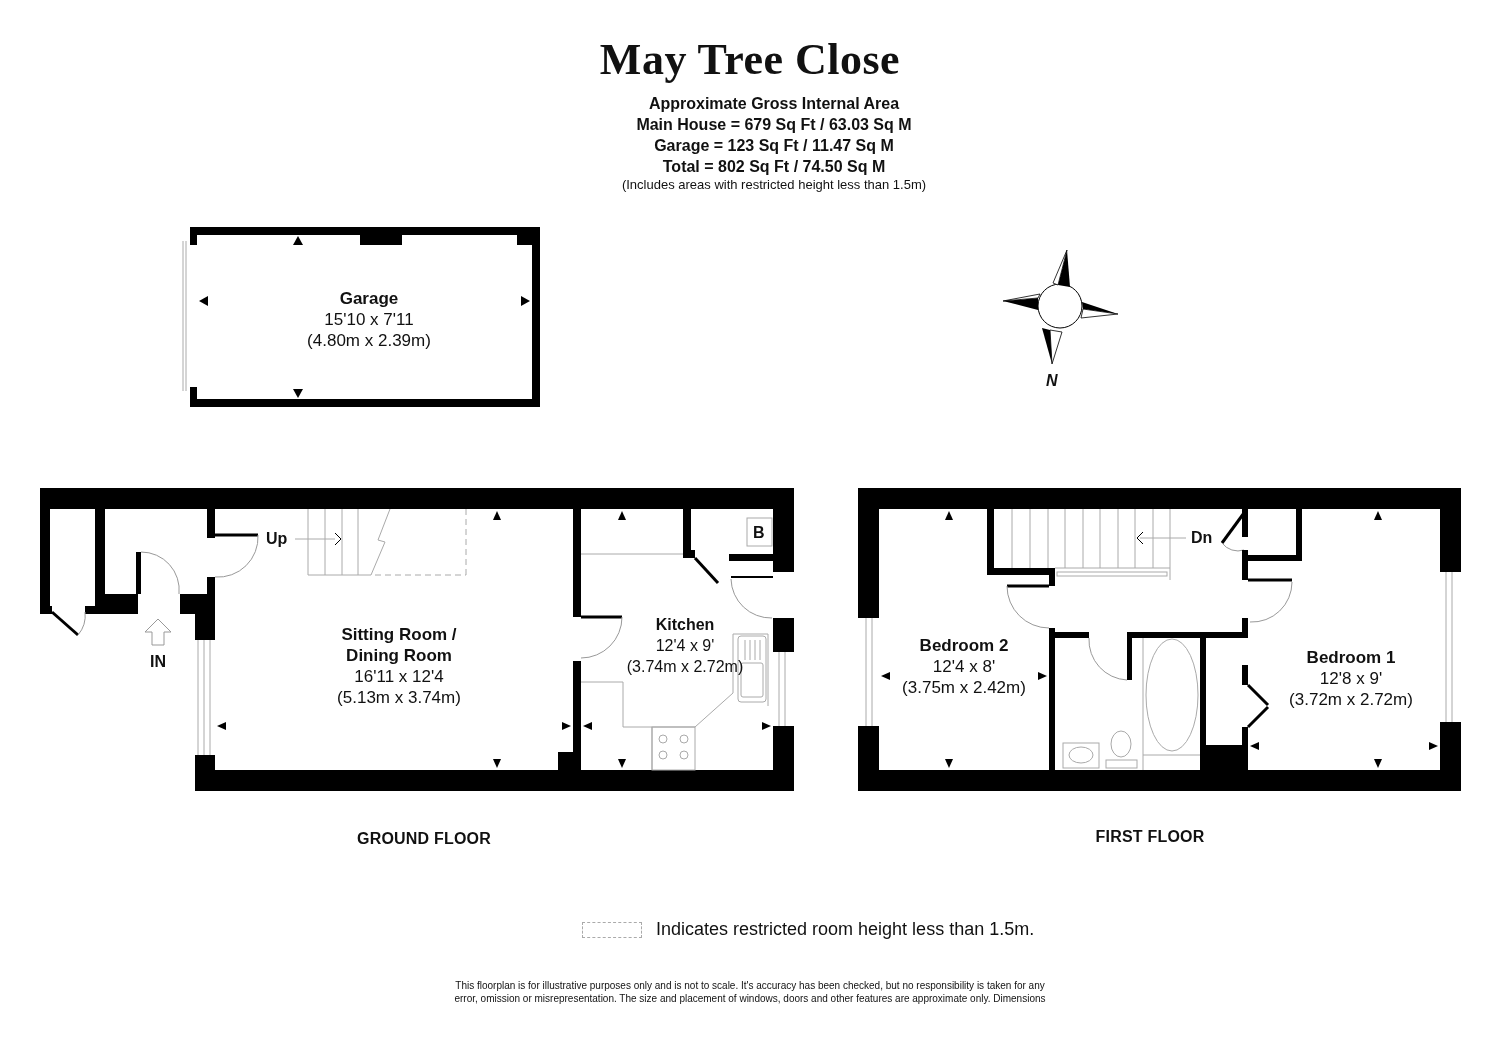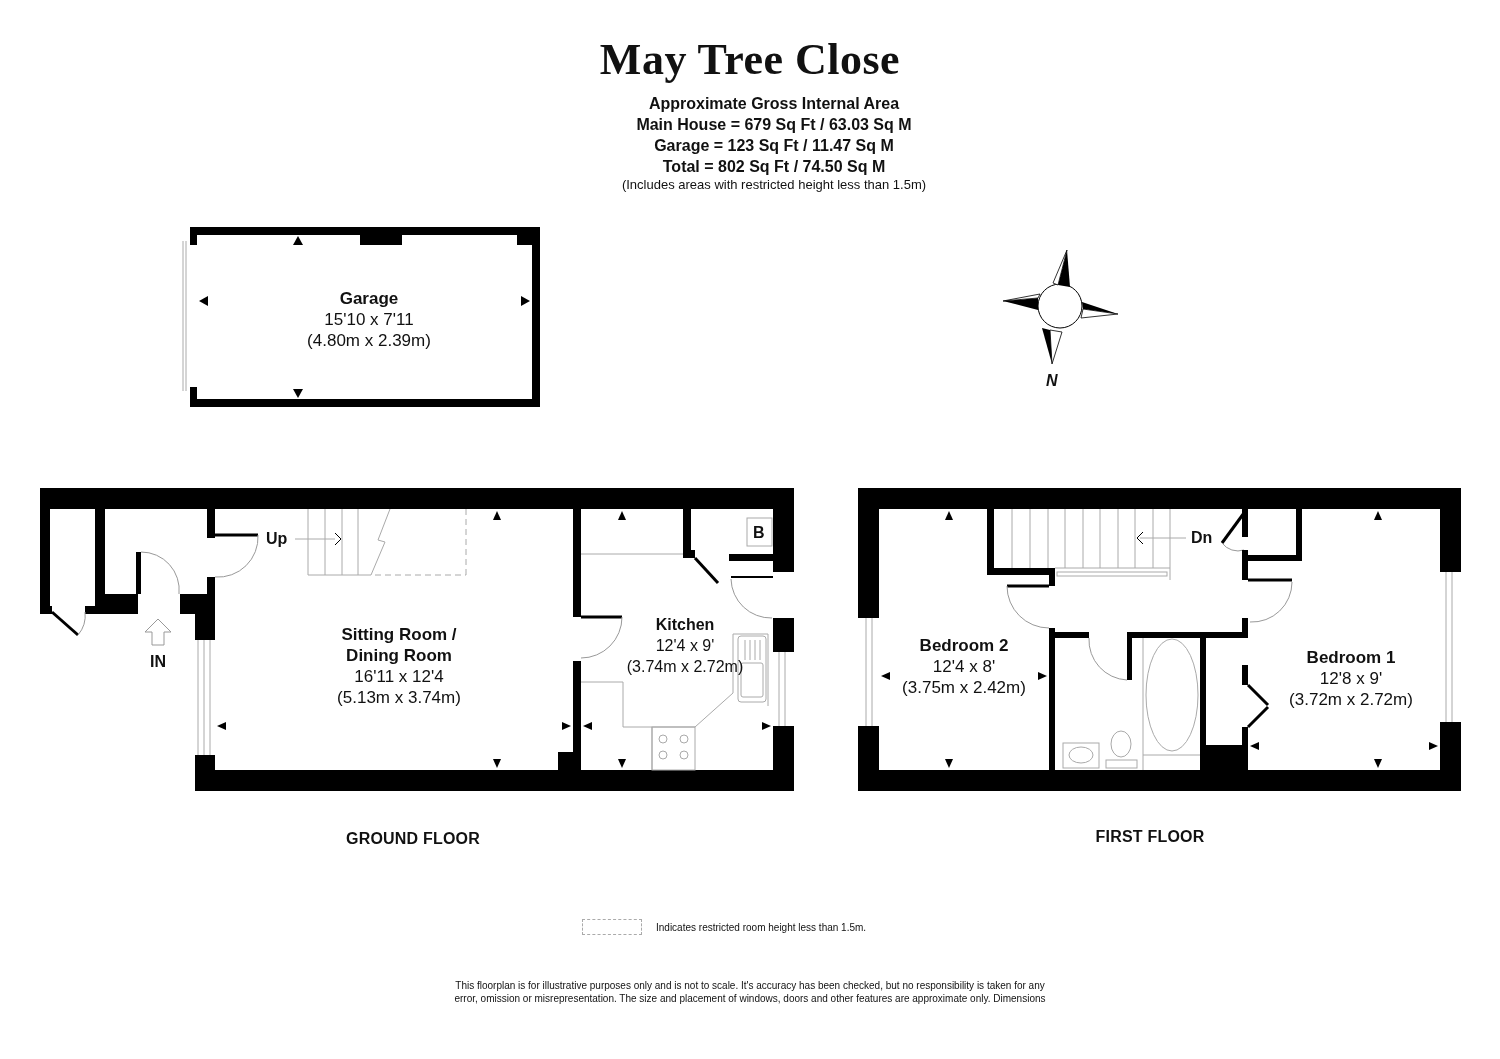--- a/index.html
+++ b/index.html
@@ -6,21 +6,21 @@
   body { width:1500px; height:1059px; position:relative; overflow:hidden; font-family:"Liberation Sans", sans-serif; color:#111; }
   .abs { position:absolute; }
   .title { left:0; width:1500px; top:34px; text-align:center; font-family:"Liberation Serif", serif; font-weight:bold; font-size:44px; letter-spacing:0.5px; }
   .area { left:0; width:1500px; top:93px; text-align:center; font-weight:bold; font-size:16px; line-height:21px;padding-left:24px; }
   .area .note { font-weight:normal; font-size:13px; line-height:16px; }
   svg.plan { position:absolute; left:0; top:0; }
   .lbl { position:absolute; text-align:center; font-size:17px; line-height:21px; transform:translateX(-50%); white-space:nowrap; }
   .lbl .name { font-weight:bold; }
   .floor { position:absolute; font-weight:bold; font-size:16px; transform:translateX(-50%); letter-spacing:0.2px; }
   .small-b { font-weight:bold; font-size:16px; }
-  .legend { left:582px; top:919px; font-size:10px; display:flex; align-items:center; }
+  .legend { left:582px; top:919px; font-size:18px; display:flex; align-items:center; }
   .legend .box { width:58px; height:14px; border:1px dashed #aaa; margin-right:14px; }
   .footer { left:0; width:1500px; top:977px; text-align:center; font-size:12.5px; }
   .footer .disc { font-size:10px; line-height:12.5px; margin-top:3px; }
 </style>
 </head>
 <body>
 
 <div class="abs title">May Tree Close</div>
 <div class="abs area">
   <div>Approximate Gross Internal Area</div>
@@ -256,21 +256,21 @@
   <div>12'8 x 9'</div>
   <div>(3.72m x 2.72m)</div>
 </div>
 
 <div class="abs small-b" style="left:266px; top:530px;">Up</div>
 <div class="abs small-b" style="left:1191px; top:529px;">Dn</div>
 <div class="abs small-b" style="left:150px; top:653px;">IN</div>
 <div class="abs small-b" style="left:753px; top:524px;">B</div>
 <div class="abs small-b" style="left:1046px; top:372px; font-style:italic;">N</div>
 
-<div class="floor" style="left:413px; top:830px;">GROUND FLOOR</div>
+<div class="floor" style="left:424px; top:830px;">GROUND FLOOR</div>
 <div class="floor" style="left:1150px; top:828px;">FIRST FLOOR</div>
 
 <div class="abs legend">
   <span class="box"></span>
   <span>Indicates restricted room height less than 1.5m.</span>
 </div>
 
 <div class="abs footer">
   <div class="disc">
     <div>This floorplan is for illustrative purposes only and is not to scale. It's accuracy has been checked, but no responsibility is taken for any</div>

